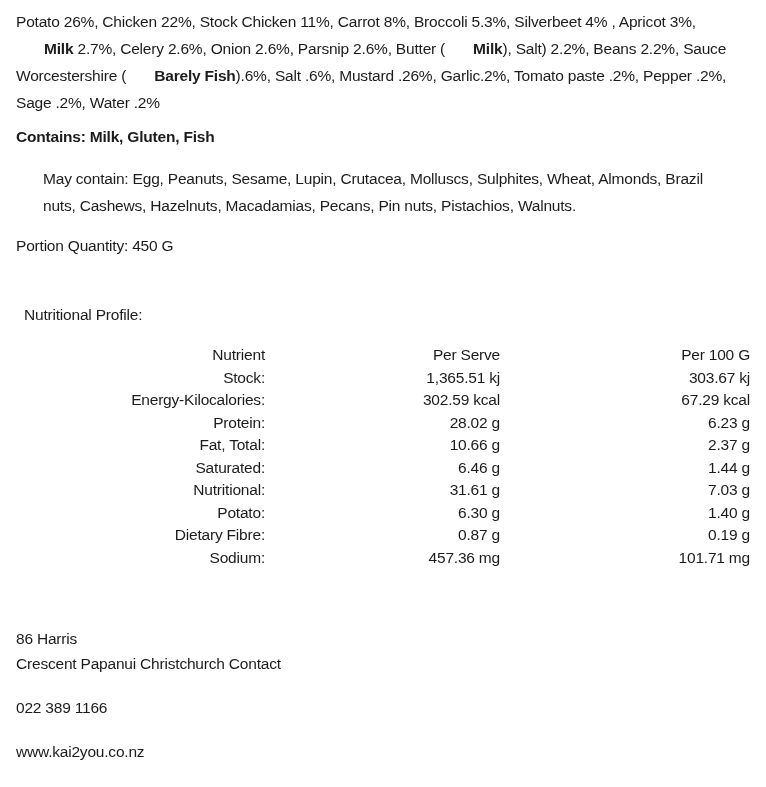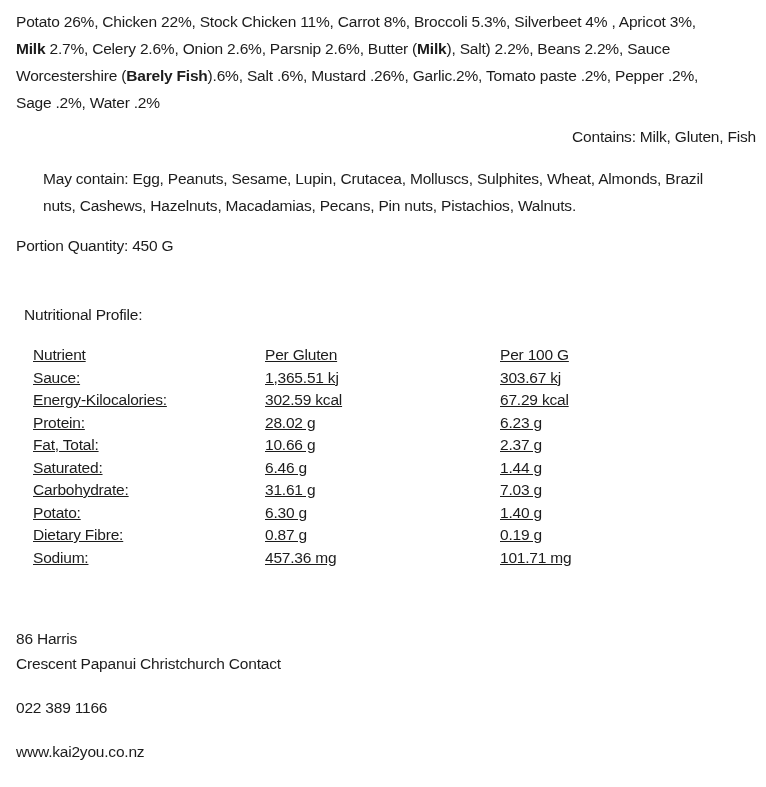--- a/index.html
+++ b/index.html
@@ -9,27 +9,26 @@
     height: 787px;
     overflow: hidden;
     font-family: "Liberation Sans", sans-serif;
     color: #1c1c1c;
     font-size: 15.5px;
     letter-spacing: -0.2px;
   }
   .page { padding: 8px 10px 0 16px; }
 
   .ingredients { line-height: 27px; }
-  .ingredients .bold { font-weight: bold; }
+  .ingredients .bold { font-weight: bold; margin-left: 28px; }
 
   .contains {
     margin-top: 7px;
     line-height: 27px;
-    font-weight: normal;
-    text-align: right;
+    font-weight: bold;
   }
 
   .may-contain {
     margin-top: 15px;
     line-height: 27px;
     margin-left: 27px;
   }
 
   .portion {
     margin-top: 13px;
@@ -44,26 +43,25 @@
 
   .nutrition-table {
     border-collapse: collapse;
     margin-top: 16px;
     margin-left: 17px;
     table-layout: fixed;
   }
   .nutrition-table th,
   .nutrition-table td {
     font-weight: normal;
-    text-align: left;
+    text-align: right;
     vertical-align: top;
     line-height: 22.5px;
     padding: 0;
     white-space: nowrap;
-    text-decoration: underline;
   }
   .col-nutrient  { width: 232px; }
   .col-per-serve { width: 235px; }
   .col-per-100g  { width: 250px; }
 
   .footer { margin-top: 57px; }
   .address { line-height: 25px; }
   .phone   { margin-top: 19px; line-height: 25px; }
   .website { margin-top: 19px; line-height: 25px; }
 </style>
@@ -84,27 +82,27 @@
 
   <table class="nutrition-table">
     <colgroup>
       <col class="col-nutrient">
       <col class="col-per-serve">
       <col class="col-per-100g">
     </colgroup>
     <thead>
       <tr>
         <th>Nutrient</th>
-        <th>Per Gluten</th>
+        <th>Per Serve</th>
         <th>Per 100 G</th>
       </tr>
     </thead>
     <tbody id="nutrition-rows">
         <tr>
-          <td>Sauce:</td>
+          <td>Stock:</td>
           <td>1,365.51 kj</td>
           <td>303.67 kj</td>
         </tr>
         <tr>
           <td>Energy-Kilocalories:</td>
           <td>302.59 kcal</td>
           <td>67.29 kcal</td>
         </tr>
         <tr>
           <td>Protein:</td>
@@ -115,21 +113,21 @@
           <td>Fat, Total:</td>
           <td>10.66 g</td>
           <td>2.37 g</td>
         </tr>
         <tr>
           <td>Saturated:</td>
           <td>6.46 g</td>
           <td>1.44 g</td>
         </tr>
         <tr>
-          <td>Carbohydrate:</td>
+          <td>Nutritional:</td>
           <td>31.61 g</td>
           <td>7.03 g</td>
         </tr>
         <tr>
           <td>Potato:</td>
           <td>6.30 g</td>
           <td>1.40 g</td>
         </tr>
         <tr>
           <td>Dietary Fibre:</td>

